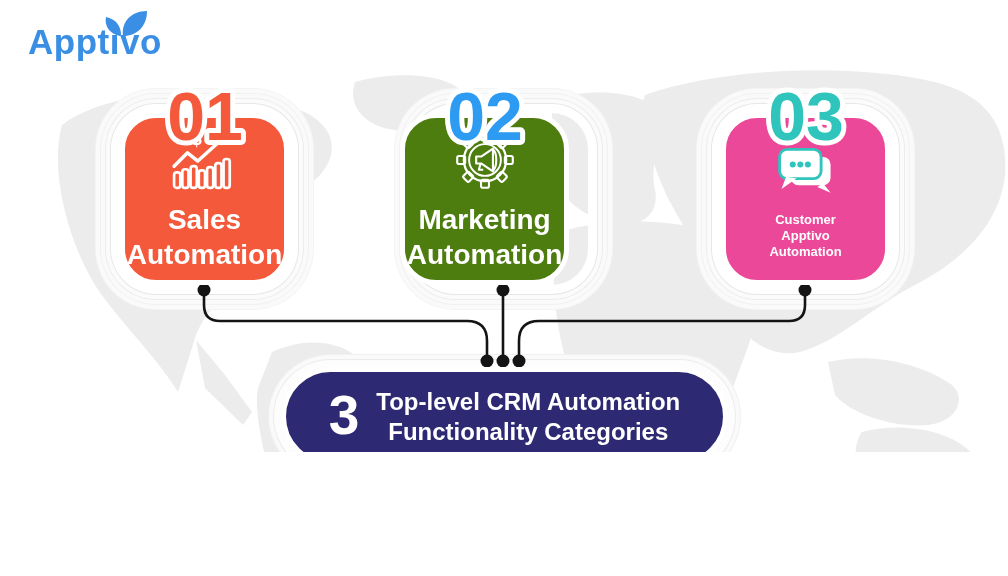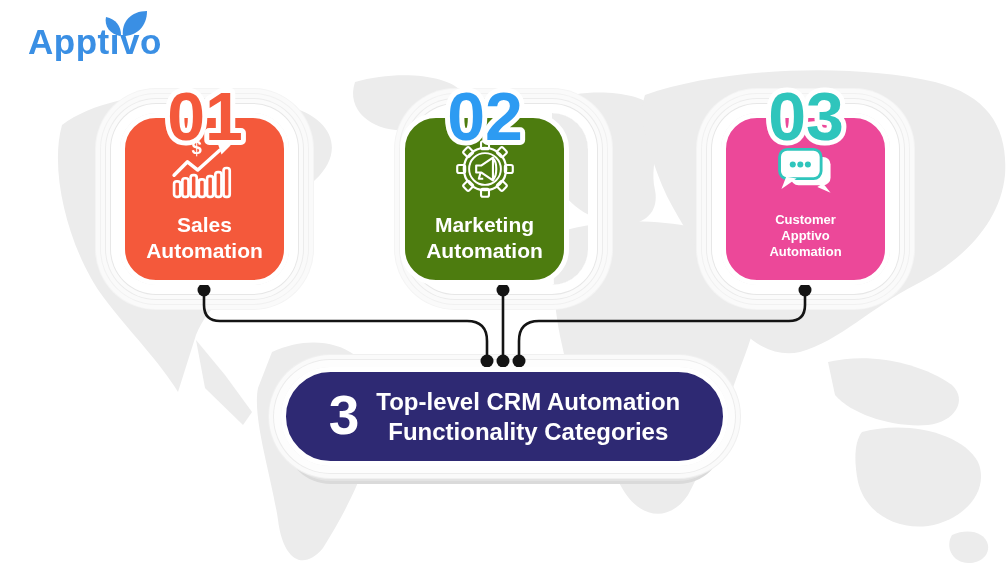--- a/index.html
+++ b/index.html
@@ -1,18 +1,18 @@
 <!DOCTYPE html>
 <html><head>
 <meta charset="utf-8">
 <title>Infographic</title>
 <style>
   html,body { margin:0; padding:0; background:#ffffff; }
   .canvas {
-    position:relative; width:1008px; height:576px; margin:0 auto;
+    position:relative; width:1008px; height:452px; margin:0 auto;
     background:#ffffff; overflow:hidden;
     font-family:"Liberation Sans", sans-serif;
   }
   
   .worldmap { position:absolute; left:0; top:0; width:1008px; height:576px; z-index:0; }
 
   
   .rings {
     position:absolute; top:113px; width:169px; height:172px; border-radius:36px; z-index:0;
     box-shadow:
@@ -50,21 +50,21 @@
     position:absolute; top:-41px; left:50%; transform:translateX(-50%);
     width:172px; height:80px; overflow:visible;
   }
   .card-num text {
     font-family:"Liberation Sans", sans-serif; font-size:68px; font-weight:bold;
     stroke:#ffffff; stroke-width:10; stroke-linejoin:round; paint-order:stroke;
   }
   .card-icon { width:68px; height:60px; margin-top:4px; }
   .card-label {
     margin-top:13px; text-align:center; color:#ffffff;
-    font-size:21px; font-weight:bold; line-height:1.22;
+    font-size:28px; font-weight:bold; line-height:1.22;
   }
   .card-label span { display:block; }
   .card3 .card-label { font-size:13px; margin-top:10px; }
 
   
   .pill {
     position:absolute; left:281px; top:367px; width:447px; height:99px;
     border-radius:50px; border:5px solid #ffffff; box-sizing:border-box;
     display:flex; align-items:center; justify-content:center; gap:17px;
     z-index:2; color:#ffffff;

